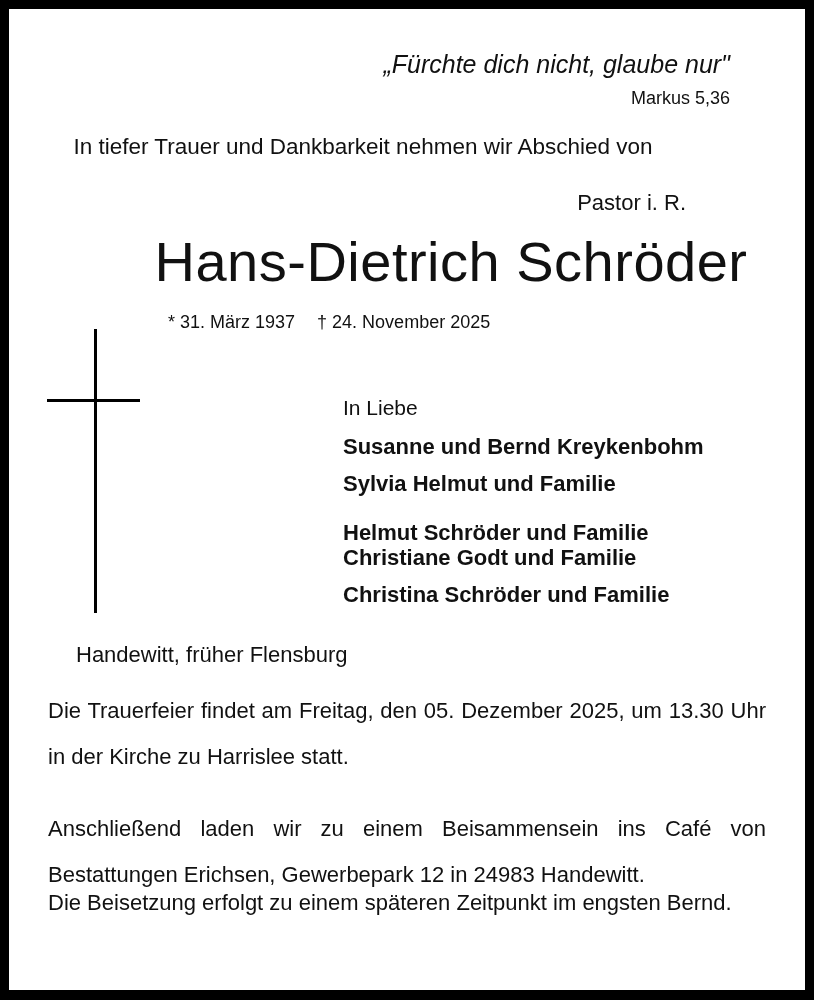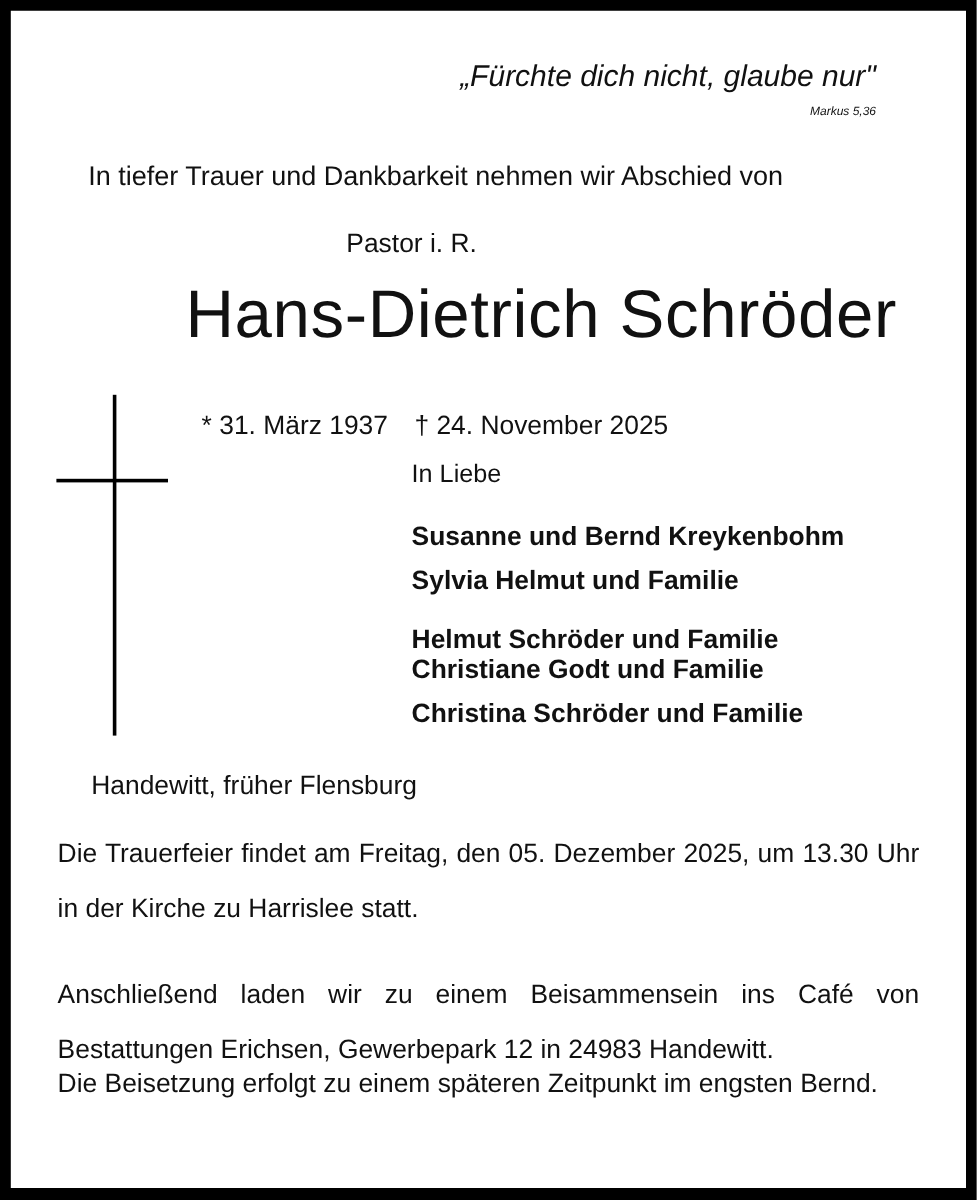--- a/index.html
+++ b/index.html
@@ -6,27 +6,27 @@
     body { width: 814px; height: 1000px; position: relative; overflow: hidden; }
     .frame {
       position: absolute; left: 0; top: 0; width: 814px; height: 1000px;
       box-sizing: border-box;
       border-left: 9px solid #000; border-top: 9px solid #000;
       border-right: 9px solid #000; border-bottom: 10px solid #000;
       background: #fff;
     }
     .t { position: absolute; color: #111; font-family: "Liberation Sans", "DejaVu Sans", sans-serif; white-space: nowrap; }
     .quote { right: 84px; top: 50px; font-size: 25px; font-style: italic; }
-    .ref { right: 84px; top: 88px; font-size: 10px; font-style: italic; }
+    .ref { right: 84px; top: 88px; font-size: 18px; }
     .intro { left: 0; width: 726px; text-align: center; top: 134px; font-size: 22.5px; }
-    .title { left: 0; width: 686px; text-align: center; top: 190px; font-size: 22px; }
+    .title { left: 0; width: 686px; text-align: right; top: 190px; font-size: 22px; }
     .name { left: 0; width: 814px; text-align: center; top: 229px; font-size: 56px; letter-spacing: 0.5px; padding-left: 44px; }
-    .dates { left: 168px; top: 342px; font-size: 22px; }
+    .dates { left: 168px; top: 312px; font-size: 18px; }
     .dates .gap { display: inline-block; width: 22px; }
-    .love { left: 343px; top: 384px; font-size: 21px; }
+    .love { left: 343px; top: 396px; font-size: 21px; }
     .fam { left: 343px; font-size: 22px; font-weight: bold; }
     .place { left: 48px; top: 642px; font-size: 22px; margin-left: 28px; }
     .para { position: absolute; left: 48px; width: 718px; font-size: 22px; line-height: 46px;
             text-align: justify; color: #111; font-family: "Liberation Sans", "DejaVu Sans", sans-serif; }
     .cross-v { position: absolute; left: 94px; top: 329px; width: 3px; height: 284px; background: #000; }
     .cross-h { position: absolute; left: 47px; top: 399px; width: 93px; height: 3px; background: #000; }
   </style>
 </head>
 <body>
 

